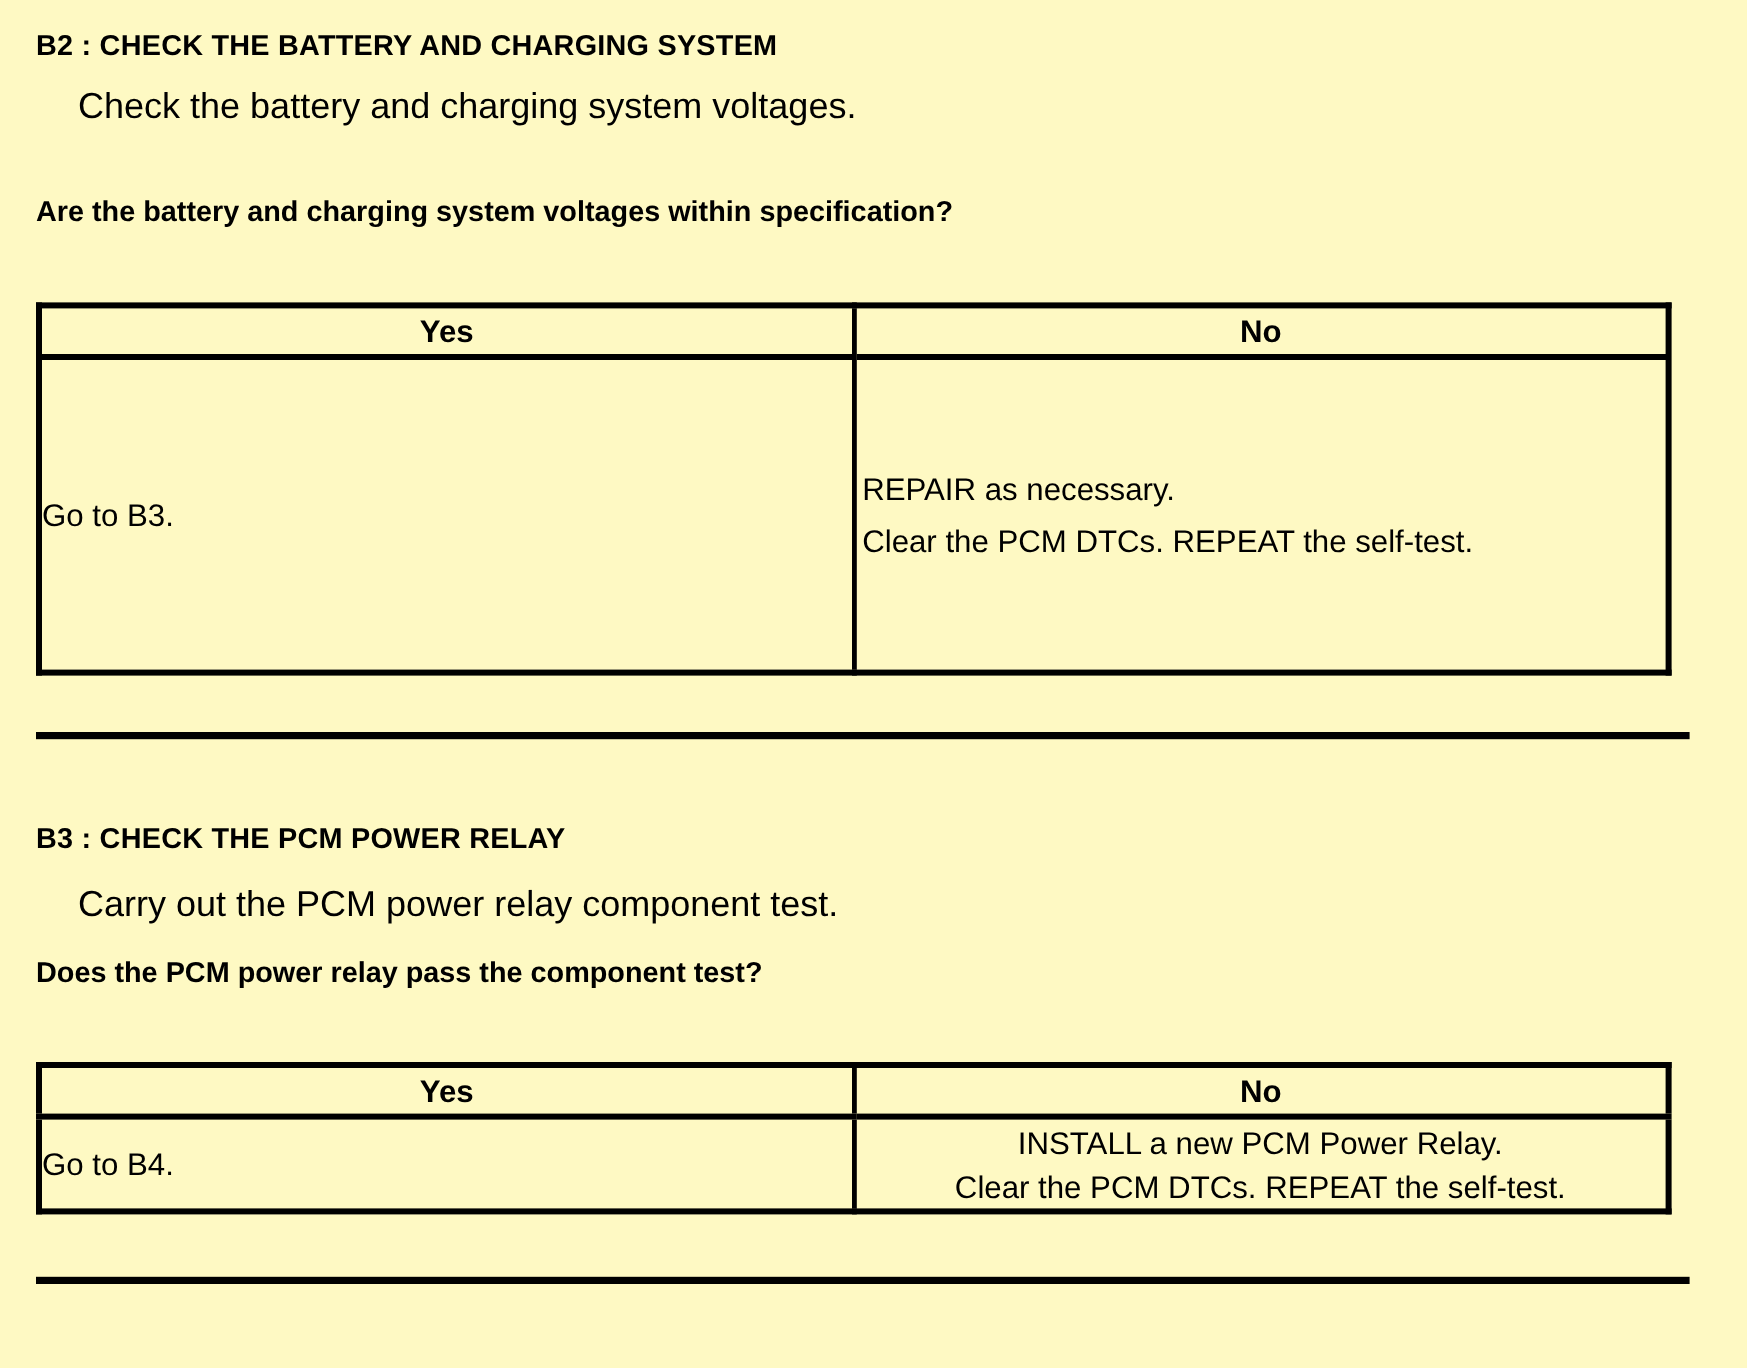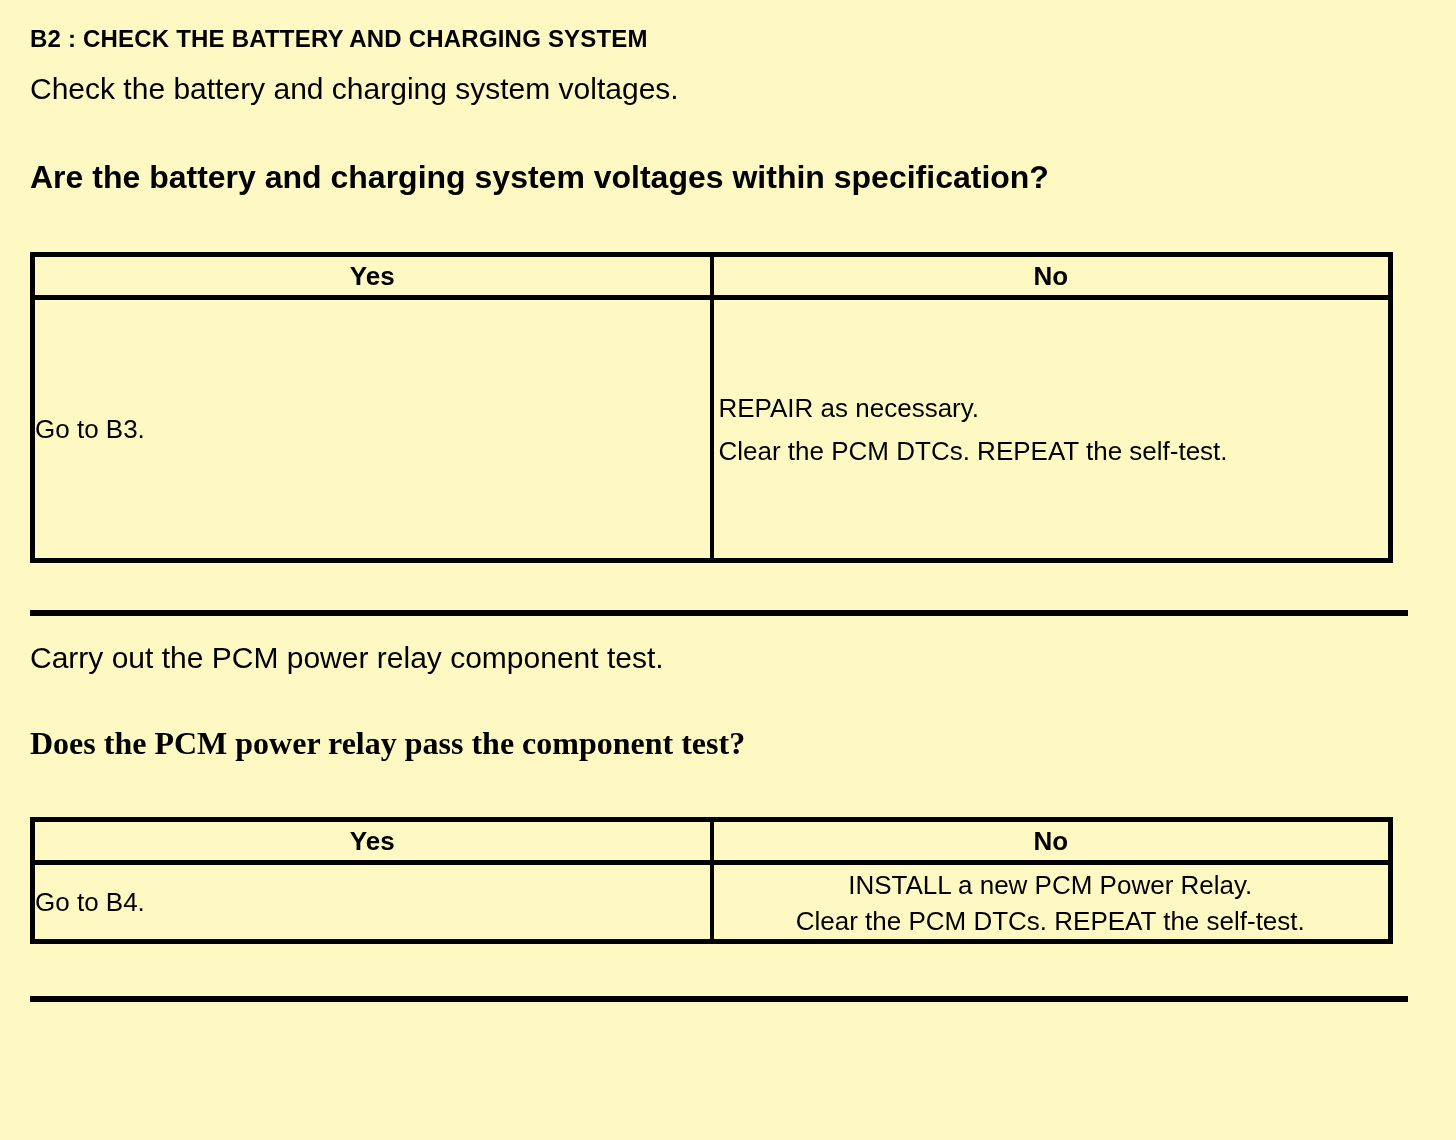--- a/index.html
+++ b/index.html
@@ -19,23 +19,24 @@
   .step-heading {
     font-size: 24px;
     font-weight: bold;
     line-height: 24px;
     letter-spacing: 0.2px;
   }
   .step-instruction {
     font-size: 30px;
     line-height: 36px;
     margin-top: 20px;
+    margin-left: 35px;
   }
   .step-question {
-    font-size: 32px;
+    font-size: 24px;
     font-weight: bold;
     line-height: 36px;
     margin-top: 52px;
   }
   table.decision-table {
     border-collapse: collapse;
     table-layout: fixed;
     width: 1363px;
     border: 5px solid #000000;
   }
@@ -67,21 +68,21 @@
   hr.section-rule {
     border: none;
     height: 6px;
     width: 1378px;
     background: #000000;
   }
   .sec-b2 hr.section-rule { margin-top: 47px; }
   .sec-b3 hr.section-rule { margin-top: 52px; }
   .sec-b3 .step-heading { margin-top: 72px; }
   .sec-b3 .step-instruction { margin-top: 24px; }
-  .sec-b3 .step-question { margin-top: 49px; font-family: Liberation Serif, serif; }
+  .sec-b3 .step-question { margin-top: 21px; }
 </style>
 </head>
 <body>
 
 <div class="page">
 
   <section class="test-step sec-b2">
     <h2 class="step-heading">B2 : CHECK THE BATTERY AND CHARGING SYSTEM</h2>
     <p class="step-instruction">Check the battery and charging system voltages.</p>
     <p class="step-question">Are the battery and charging system voltages within specification?</p>
@@ -99,20 +100,21 @@
             <div class="no-line">REPAIR as necessary.</div>
             <div class="no-line">Clear the PCM DTCs. REPEAT the self-test.</div>
           </td>
         </tr>
       </tbody>
     </table>
     <hr class="section-rule">
   </section>
 
   <section class="test-step sec-b3">
+    <h2 class="step-heading">B3 : CHECK THE PCM POWER RELAY</h2>
     <p class="step-instruction">Carry out the PCM power relay component test.</p>
     <p class="step-question">Does the PCM power relay pass the component test?</p>
     <table class="decision-table">
       <thead>
         <tr>
           <th>Yes</th>
           <th>No</th>
         </tr>
       </thead>
       <tbody>

